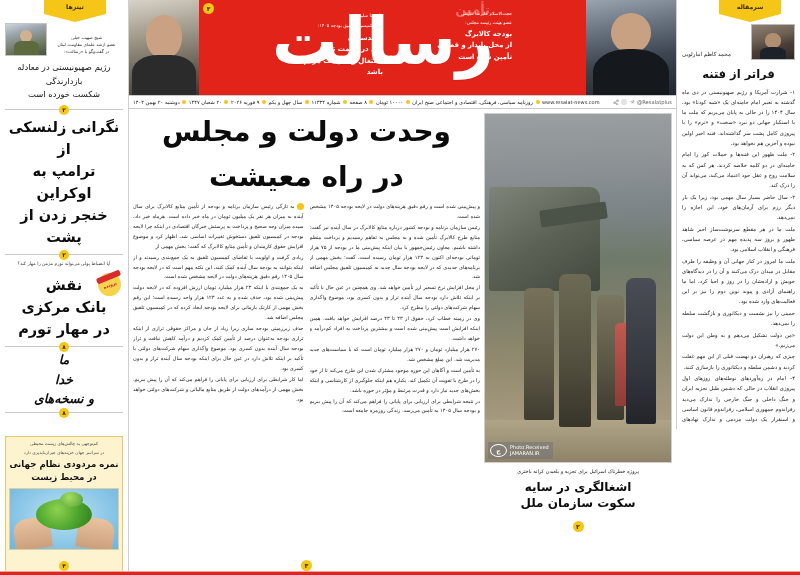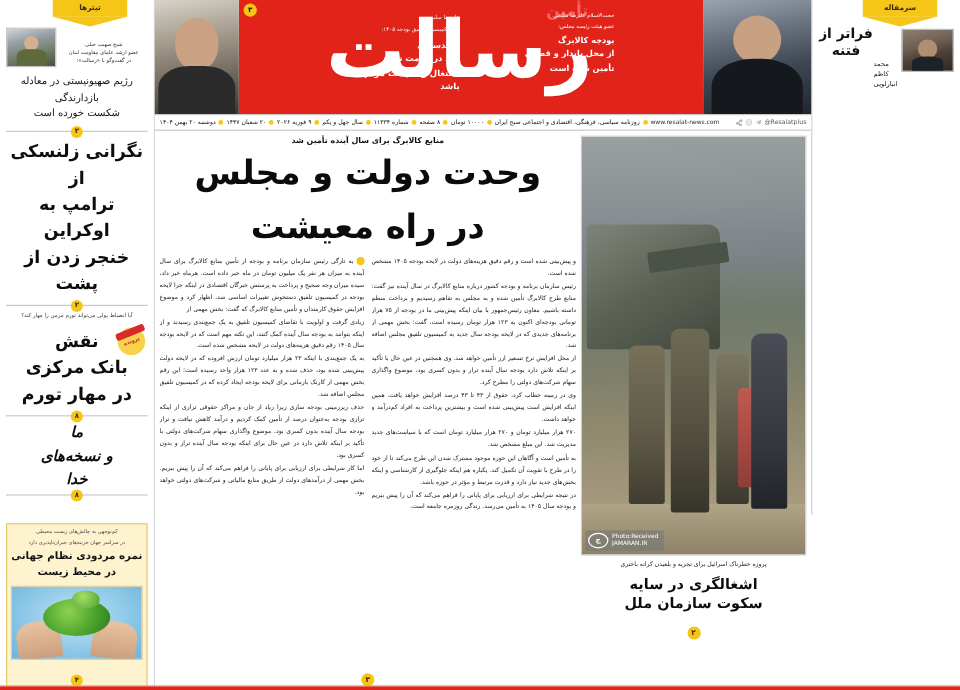--- a/index.html
+++ b/index.html
@@ -21,21 +21,21 @@
 
   
   .editorial-col {
     width: 124px;
     height: 429px;
     padding: 14px 5px 6px 5px;
     border-left: 1px solid #cfcfcf;
     background: #fff;
     position: relative;
     display: flex;
-    flex-direction: row;
+    flex-direction: column;
   }
   .corner-tab {
     position: absolute;
     top: 0;
     width: 62px; height: 14px;
     background: #f5c518;
     color: #3a2c00;
     font-size: 6.2px;
     font-weight: bold;
     text-align: center;
@@ -794,21 +794,20 @@
           <div class="lsh-title">اشغالگری در سایه</div>
           <div class="lsh-title">سکوت سازمان ملل</div>
         </div>
 
         <div class="center-pagenum">
           <span class="pn-circle">۲</span>
         </div>
       </div>
 
       <div class="lead-text-wrap">
-        <div class="lead-kicker">منابع کالابرگ برای سال آینده تأمین شد</div>
         <div class="lead-title">وحدت دولت و مجلس</div>
         <div class="lead-title">در راه معیشت</div>
 
         <div class="lead-cols">
           <div class="lead-col">
             <p>و پیش‌بینی شده است و رقم دقیق هزینه‌های دولت در لایحه بودجه ۱۴۰۵ مشخص شده است.</p>
             <p>رئیس سازمان برنامه و بودجه کشور درباره منابع کالابرگ در سال آینده نیز گفت: منابع طرح کالابرگ تأمین شده و به مجلس به تفاهم رسیدیم و برداخت منظم داشته باشیم. معاون رئیس‌جمهور با بیان اینکه پیش‌بینی ما در بودجه از ۷۵ هزار تومانی بودجه‌ای اکنون به ۱۲۳ هزار تومان رسیده است، گفت: بخش مهمی از برنامه‌های جدیدی که در لایحه بودجه سال جدید به کمیسیون تلفیق مجلس اضافه شد.</p>
             <p>از محل افزایش نرخ تسعیر ارز تأمین خواهد شد. وی همچنین در عین حال با تأکید بر اینکه تلاش دارد بودجه سال آینده تراز و بدون کسری بود، موضوع واگذاری سهام شرکت‌های دولتی را مطرح کرد.</p>
             <p>وی در زمینه خطاب کرد، حقوق از ۴۳ تا ۴۳ درصد افزایش خواهد یافت. همین اینکه افزایش است پیش‌بینی شده است و بیشترین پرداخت به افراد کم‌درآمد و خواهد داشت.</p>
             <p>۲۷۰ هزار میلیارد تومان و ۲۷۰ هزار میلیارد تومان است که با سیاست‌های جدید مدیریت شد. این مبلغ مشخص شد.</p>
@@ -874,22 +873,22 @@
         <div>در مهار تورم</div>
       </div>
     </div>
 
     <div class="sb-divider">
       <span class="pn">۸</span>
     </div>
 
     <div class="sb-med-title">
       <div>ما</div>
+      <div>خدا</div>
       <div>و نسخه‌های</div>
-      <div>خدا</div>
     </div>
 
     <div class="sb-divider">
       <span class="pn">۸</span>
     </div>
 
     <div class="sb-promo">
       <div class="sb-promo-kicker">کم‌توجهی به چالش‌های زیست محیطی</div>
       <div class="sb-promo-kicker">در سراسر جهان خزینه‌های جبران‌ناپذیری دارد</div>
       <div class="sb-promo-title">

